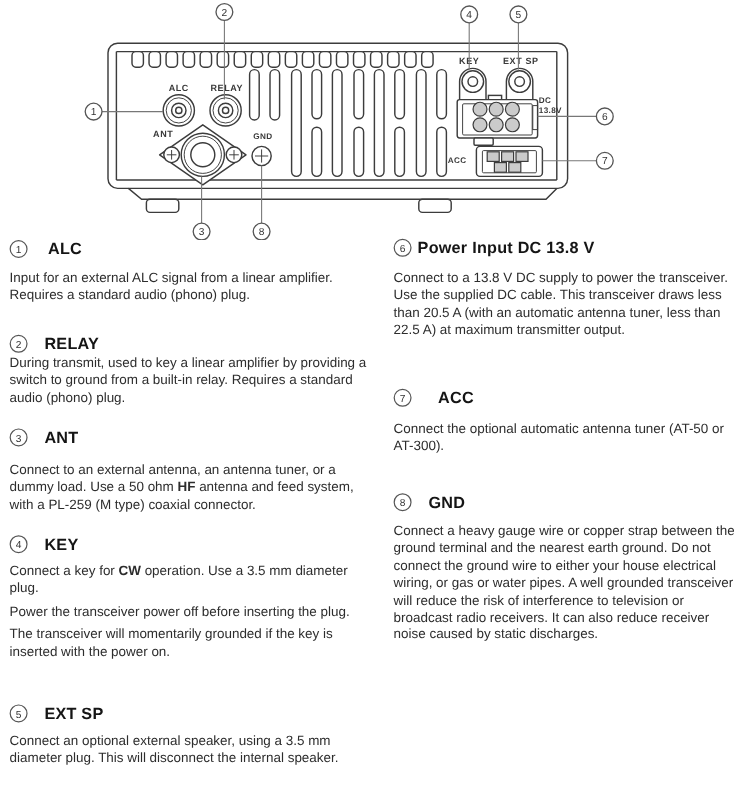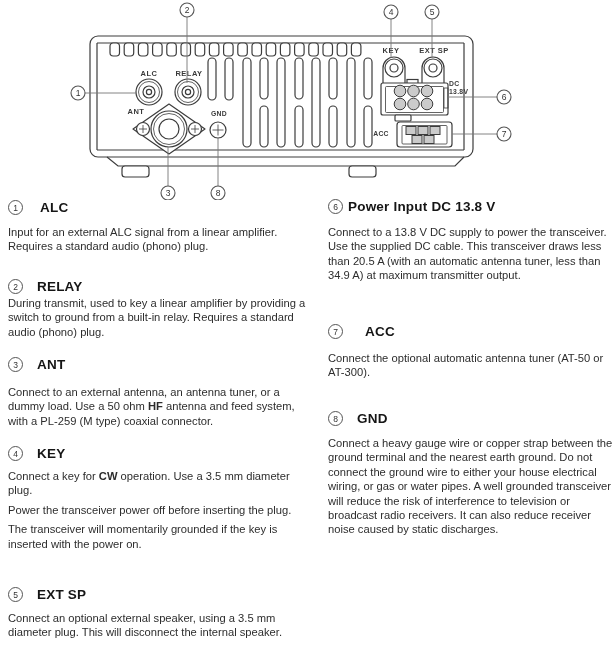--- a/index.html
+++ b/index.html
@@ -271,21 +271,21 @@
         </div>
   </section>
 </div>
   <div id="right-col">
   <section class="section sec-n6">
     <h3 class="sec-head">
       <span class="badge">6</span>
       <span class="sec-title">Power Input DC 13.8 V</span>
     </h3>
     <div class="sec-body">
-          <p class="para"><span>Connect to a 13.8 V DC supply to power the transceiver. Use the supplied DC cable. This transceiver draws less than 20.5 A (with an automatic antenna tuner, less than 34.9 A) at maximum transmitter output.</span></p>
+          <p class="para"><span>Connect to a 13.8 V DC supply to power the transceiver. Use the supplied DC cable. This transceiver draws less than 20.5 A (with an automatic antenna tuner, less than 22.5 A) at maximum transmitter output.</span></p>
         </div>
   </section>
 
   <section class="section sec-n7">
     <h3 class="sec-head">
       <span class="badge">7</span>
       <span class="sec-title">ACC</span>
     </h3>
     <div class="sec-body">
           <p class="para"><span>Connect the optional automatic antenna tuner (AT-50 or AT-300).</span></p>

